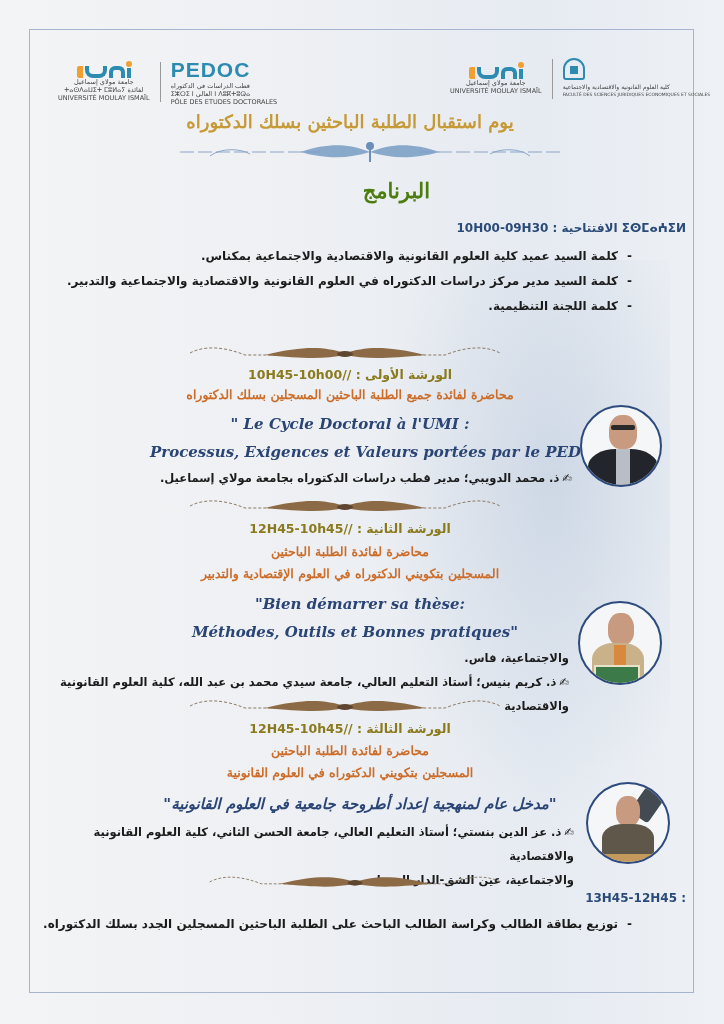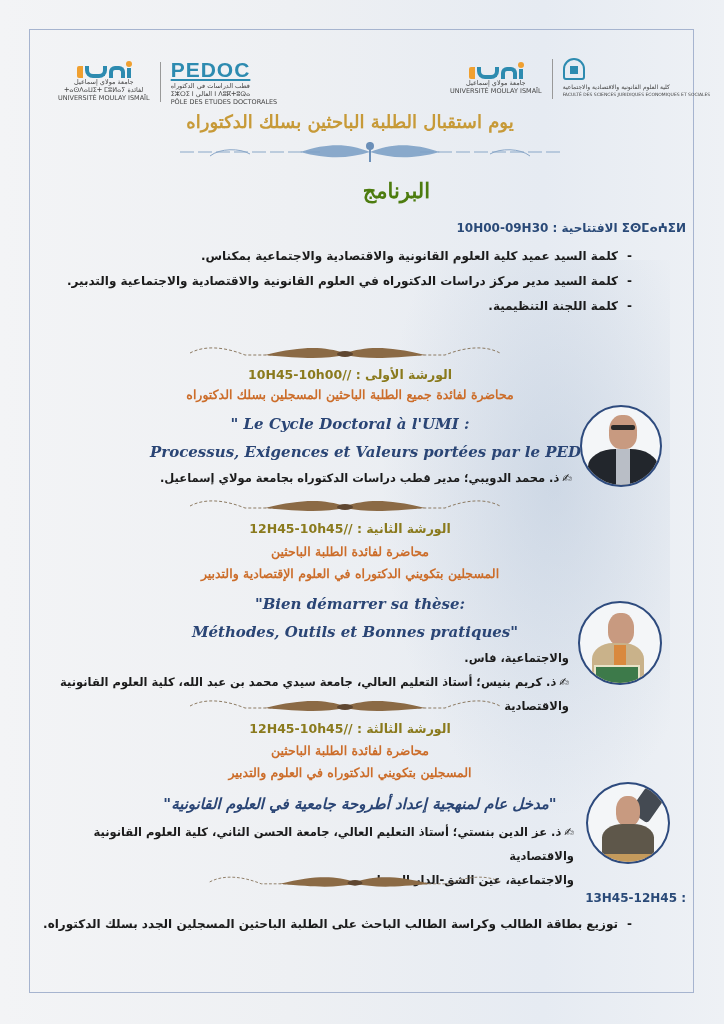--- a/index.html
+++ b/index.html
@@ -15,21 +15,21 @@
   .logo-block { position:absolute; display:flex; align-items:center; }
   .umi { display:flex; flex-direction:column; align-items:center; }
   .umi-mark { display:flex; align-items:flex-end; height:16px; }
   .umi-u { width:22px; height:12px; border:4px solid #2d8bb0; border-top:none; border-radius:0 0 8px 8px; box-sizing:border-box; }
   .umi-m { width:16px; height:12px; border:4px solid #2d8bb0; border-bottom:none; border-radius:6px 6px 0 0; box-sizing:border-box; margin-left:2px; }
   .umi-i { width:4px; height:10px; background:#2d8bb0; margin-left:2px; position:relative; }
   .umi-i::before { content:""; position:absolute; top:-7px; left:-1px; width:6px; height:6px; border-radius:50%; background:#f0a030; }
   .umi-orange { width:6px; height:12px; background:#f0a030; margin-right:2px; border-radius:2px 0 0 2px; }
   .logo-small { font-size:6.5px; color:#444; line-height:8px; text-align:center; font-family:"DejaVu Sans", sans-serif; }
   .vsep { width:1px; height:40px; background:#999; margin:0 10px; }
-  .pedoc-word { font-family:"Liberation Sans", sans-serif; font-weight:bold; font-size:21px; color:#2d8bb0; letter-spacing:1px;text-decoration:underline; }
+  .pedoc-word { font-family:"Liberation Sans", sans-serif; font-weight:bold; font-size:21px; color:#2d8bb0; letter-spacing:1px; }
   .fac-icon { width:22px; height:22px; border:2px solid #2d8bb0; border-radius:11px 11px 3px 3px; box-sizing:border-box; position:relative; margin-bottom:3px; }
   .fac-icon::after { content:""; position:absolute; left:5px; top:6px; width:8px; height:8px; background:#2d8bb0; }
   .title { position:absolute; left:150px; top:111px; width:400px; text-align:center; direction:rtl;
     font-family:"DejaVu Serif", serif; font-weight:bold; font-size:18px; color:#c79a38; }
   .ornament { position:absolute; }
   .subtitle { position:absolute; left:290px; top:178px; width:140px; text-align:right; direction:rtl;
     font-family:"DejaVu Serif", serif; font-weight:bold; font-size:21px; color:#4d7c0f; }
   .rtl { direction:rtl; text-align:right; }
   .session-head { position:absolute; right:38px; top:221px; font-size:12px; font-weight:bold; color:#2a4a78; white-space:nowrap; }
   .session-head .time { direction:ltr; unicode-bidi:isolate; margin-left:8px;margin-top:31px; }
@@ -171,21 +171,21 @@
   <path d="M5 10 C20 2 40 4 60 12 H260 C280 4 300 2 315 10" stroke="#8c7a62" fill="none" stroke-width="1" stroke-dasharray="3 2"></path>
   <path d="M80 12 C120 2 140 4 160 10 C180 4 200 2 240 12 C200 16 180 16 160 12 C140 16 120 16 80 12 Z" fill="#8b6a45"></path>
   <ellipse cx="160" cy="11" rx="8" ry="3" fill="#5e4630"></ellipse>
 </svg>
 
 <div class="ws-head" style="top:721px;">
   <span>الورشة الثالثة :</span>
   <span class="time">12H45-10h45//</span>
 </div>
 <div class="ws-sub" style="top:743px;">محاضرة لفائدة الطلبة الباحثين</div>
-<div class="ws-sub" style="top:765px;">المسجلين بتكويني الدكتوراه في العلوم والتدبير</div>
+<div class="ws-sub" style="top:765px;">المسجلين بتكويني الدكتوراه في العلوم القانونية</div>
 <div class="ar-quote" style="left:150px; top:795px; width:420px;">"مدخل عام لمنهجية إعداد أطروحة جامعية في العلوم القانونية"</div>
 <div class="speaker" style="right:150px; top:820px; width:540px;">
   <div><span class="pen">✍</span><span>ذ. عز الدين بنستي؛ أستاذ التعليم العالي، جامعة الحسن الثاني، كلية العلوم القانونية والاقتصادية</span></div>
   <div>والاجتماعية، عين الشق-الدار البيضاء.</div>
 </div>
 <div class="photo" style="left:586px; top:782px; width:84px; height:82px;">
   <div style="position:absolute; left:48px; top:6px; width:22px; height:30px; background:#444a52; transform:rotate(35deg); border-radius:4px;"></div>
   <div class="person-head" style="left:28px; top:12px; width:24px; height:30px;"></div>
   <div class="person-body" style="left:14px; top:40px; width:52px; height:34px; background:#5e574a;"></div>
   <div style="position:absolute; left:6px; top:70px; width:70px; height:8px; background:#c49a5c;"></div>

